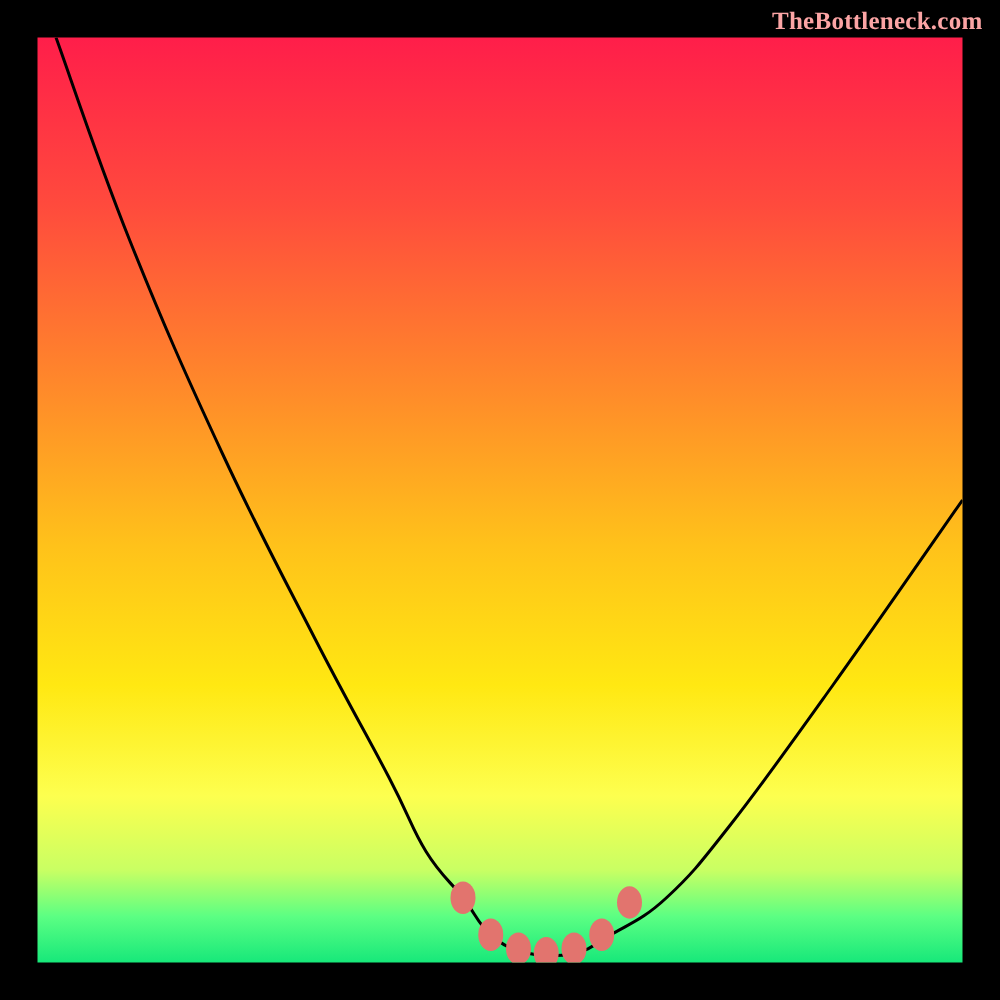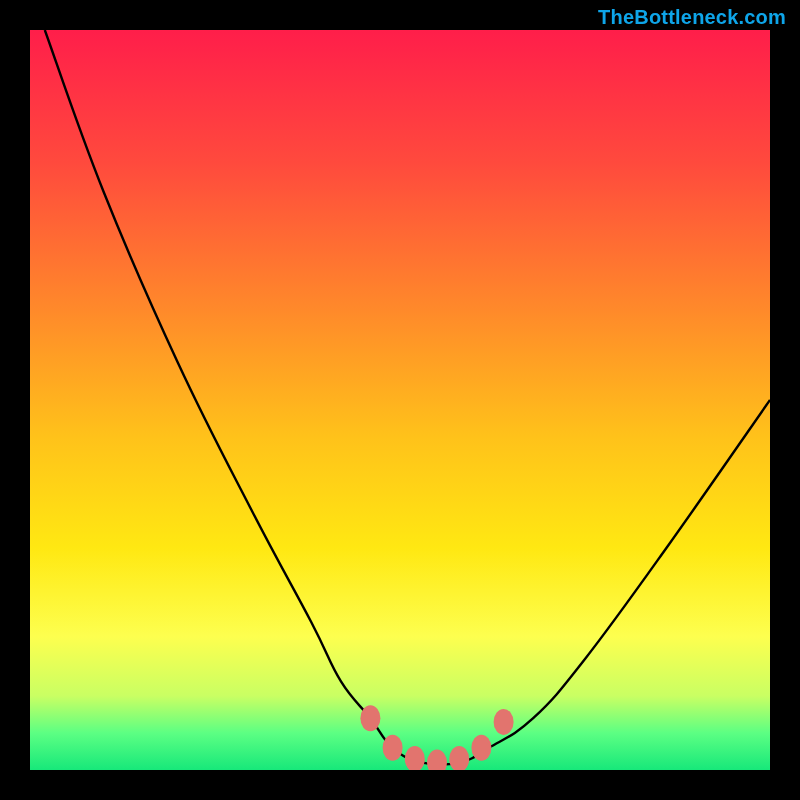--- a/index.html
+++ b/index.html
@@ -33,25 +33,26 @@
       #fdff4f 82%,
       #c9ff63 90%,
       #5cff83 95%,
       #17e87a 100%
     );
   }
   .watermark {
     position: absolute;
     top: 6px;
     right: 14px;
-    color: #0ea5e9;
+    color: #fca5a5;
     font-size: 20px;
     font-weight: 600;
     letter-spacing: 0.2px;
     user-select: none;
+    font-family: Liberation Serif, serif;
   }
   svg.curve {
     position: absolute;
     inset: 0;
     width: 100%;
     height: 100%;
     display: block;
   }
 </style>
 </head>

